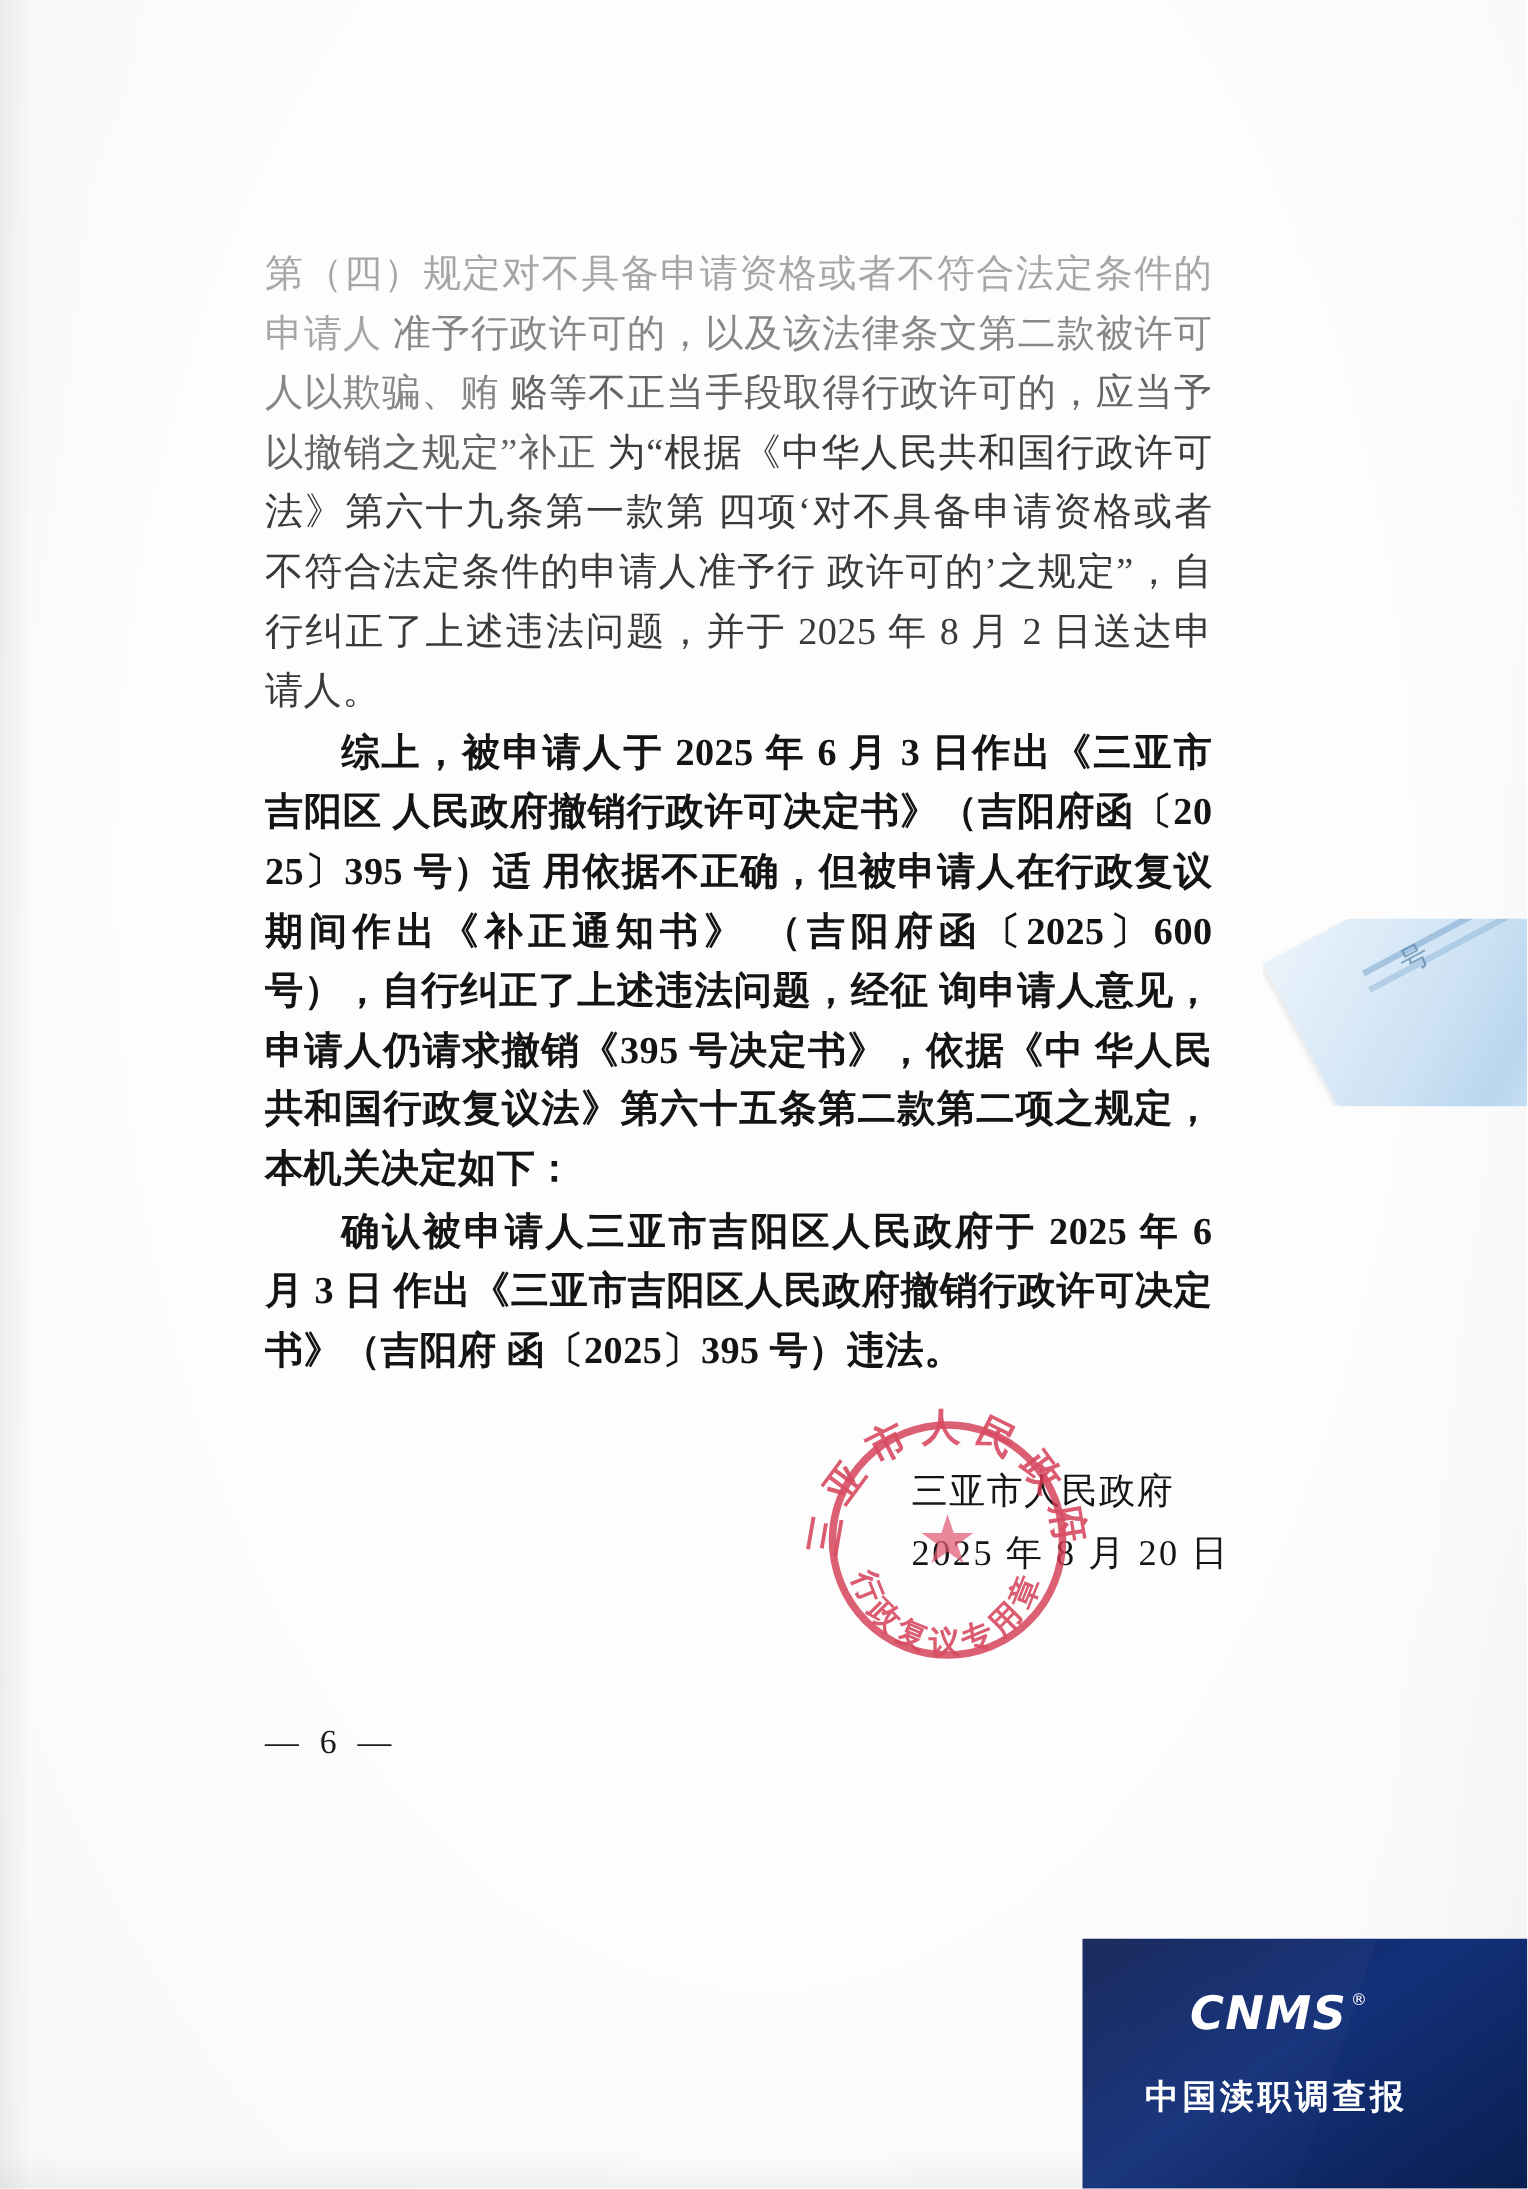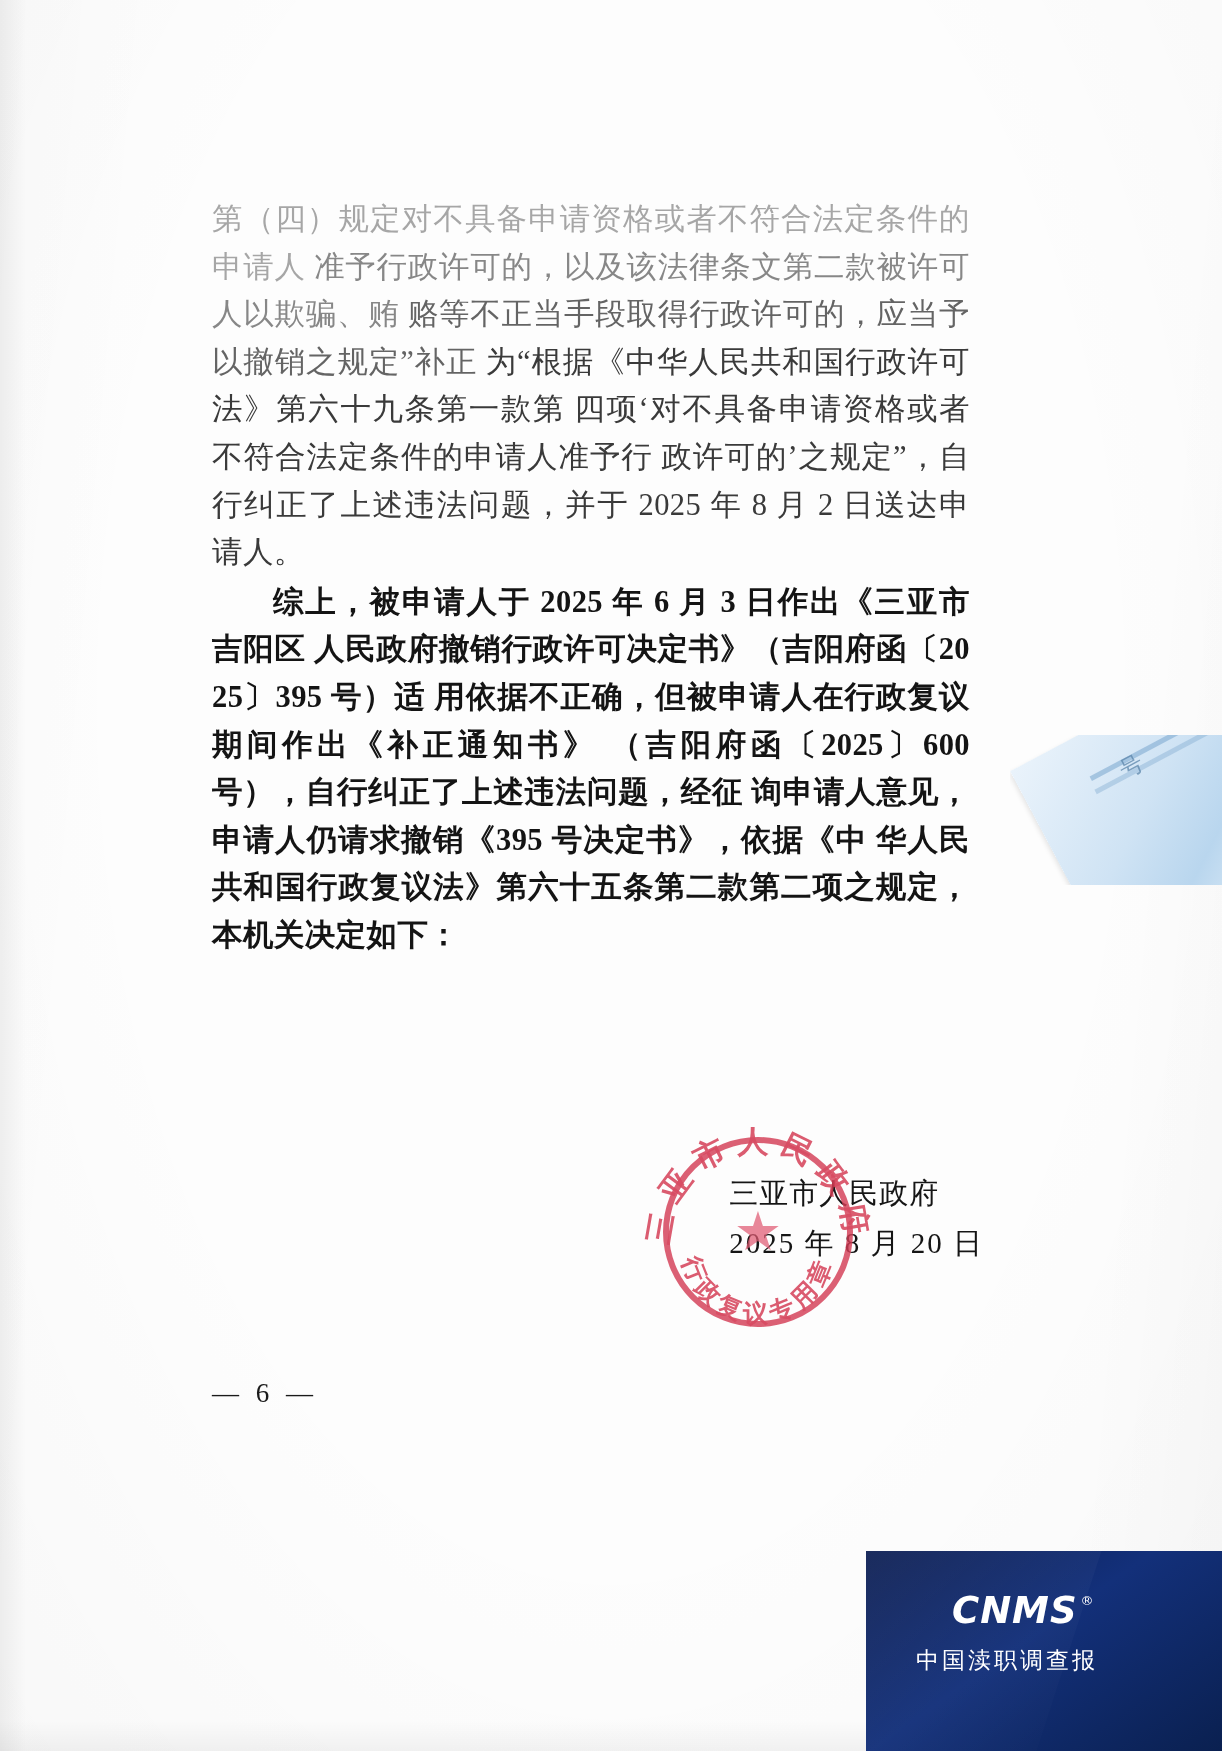--- a/index.html
+++ b/index.html
@@ -180,26 +180,27 @@
   .wm-reg {
     font-family: "DejaVu Sans", sans-serif;
     font-size: 13px;
     color: #ffffff;
     margin-left: 3px;
     margin-top: 4px;
   }
   .wm-name {
     position: absolute;
     left: 50px;
-    top: 94px;
+    top: 108px;
     font-family: "Liberation Serif", serif;
-    font-size: 23px;
+    font-size: 27px;
     letter-spacing: 3px;
     color: #ffffff;
     white-space: nowrap;
+    font-weight: bold;
   }
 </style>
 </head>
 <body>
 
 <div class="page">
 
   <div class="paper-tint"></div>
   <div class="edge-left"></div>
   <div class="edge-bottom"></div>
@@ -219,20 +220,25 @@
     <p class="para indent">
       <span>综上，被申请人于 2025 年 6 月 3 日作出《三亚市吉阳区</span>
       <span>人民政府撤销行政许可决定书》（吉阳府函〔2025〕395 号）适</span>
       <span>用依据不正确，但被申请人在行政复议期间作出《补正通知书》</span>
       <span>（吉阳府函〔2025〕600 号），自行纠正了上述违法问题，经征</span>
       <span>询申请人意见，申请人仍请求撤销《395 号决定书》，依据《中</span>
       <span>华人民共和国行政复议法》第六十五条第二款第二项之规定，</span>
       <span>本机关决定如下：</span>
     </p>
 
+    <p class="para indent">
+      <span>确认被申请人三亚市吉阳区人民政府于 2025 年 6 月 3 日</span>
+      <span>作出《三亚市吉阳区人民政府撤销行政许可决定书》（吉阳府</span>
+      <span>函〔2025〕395 号）违法。</span>
+    </p>
 
 
   </div>
 
   <div class="sign-block">
     <div class="sign-line">三亚市人民政府</div>
     <div class="sign-line sign-date">2025 年 8 月 20 日</div>
   </div>
 
   <div class="seal">

